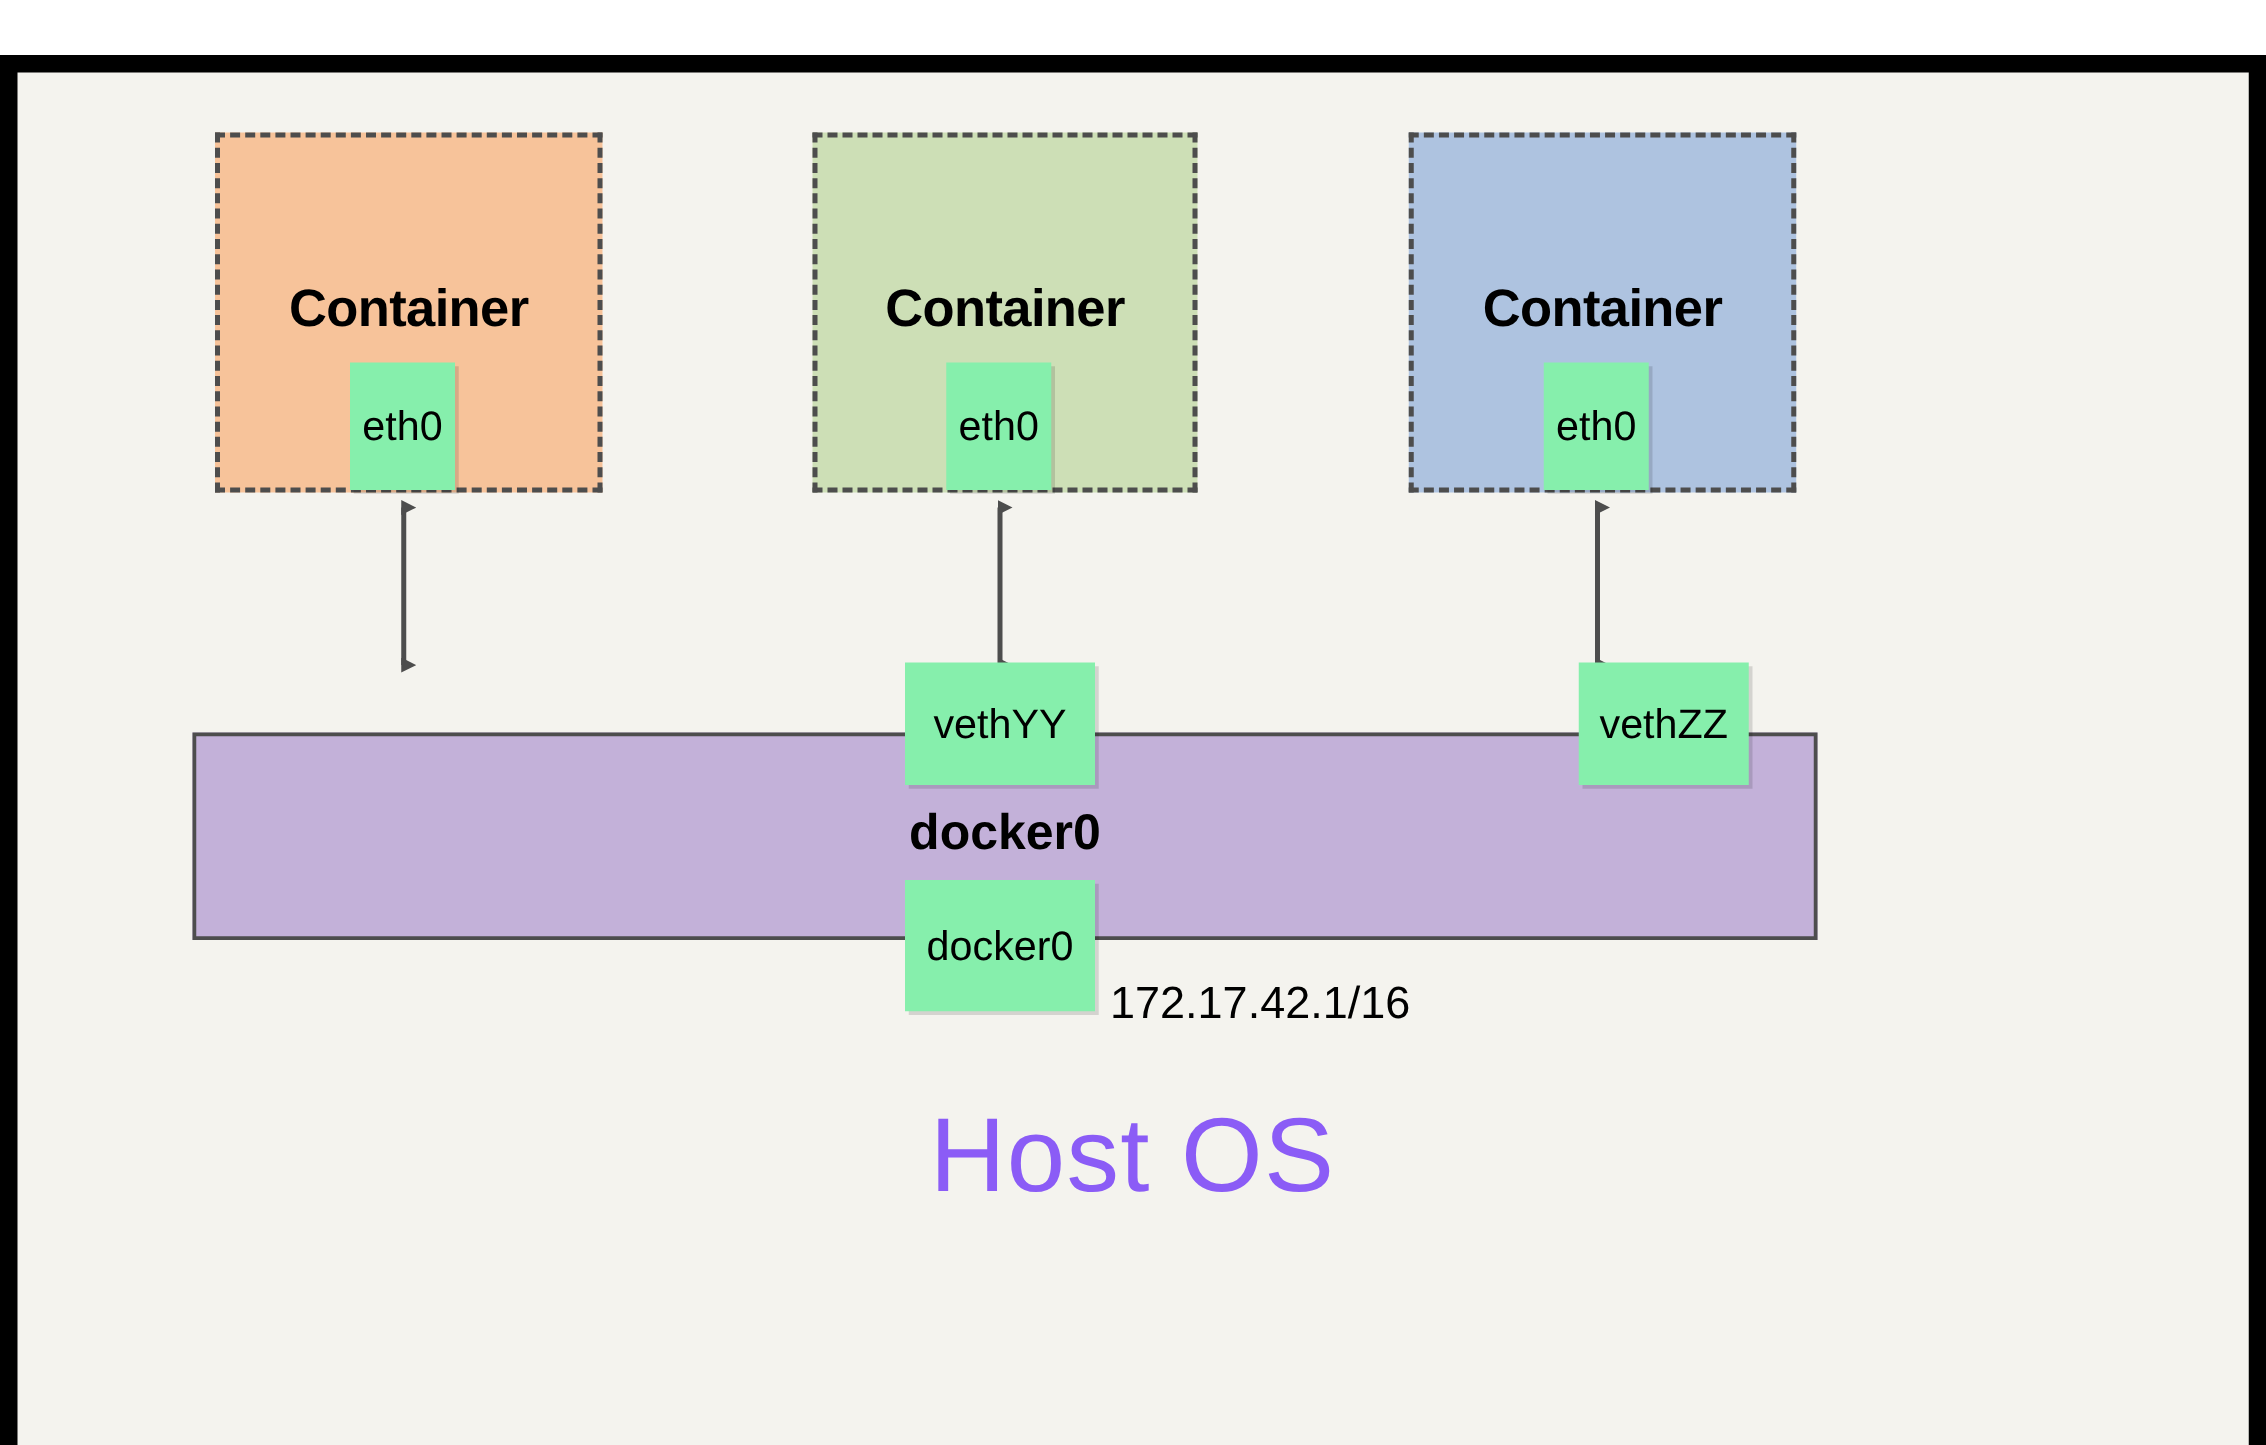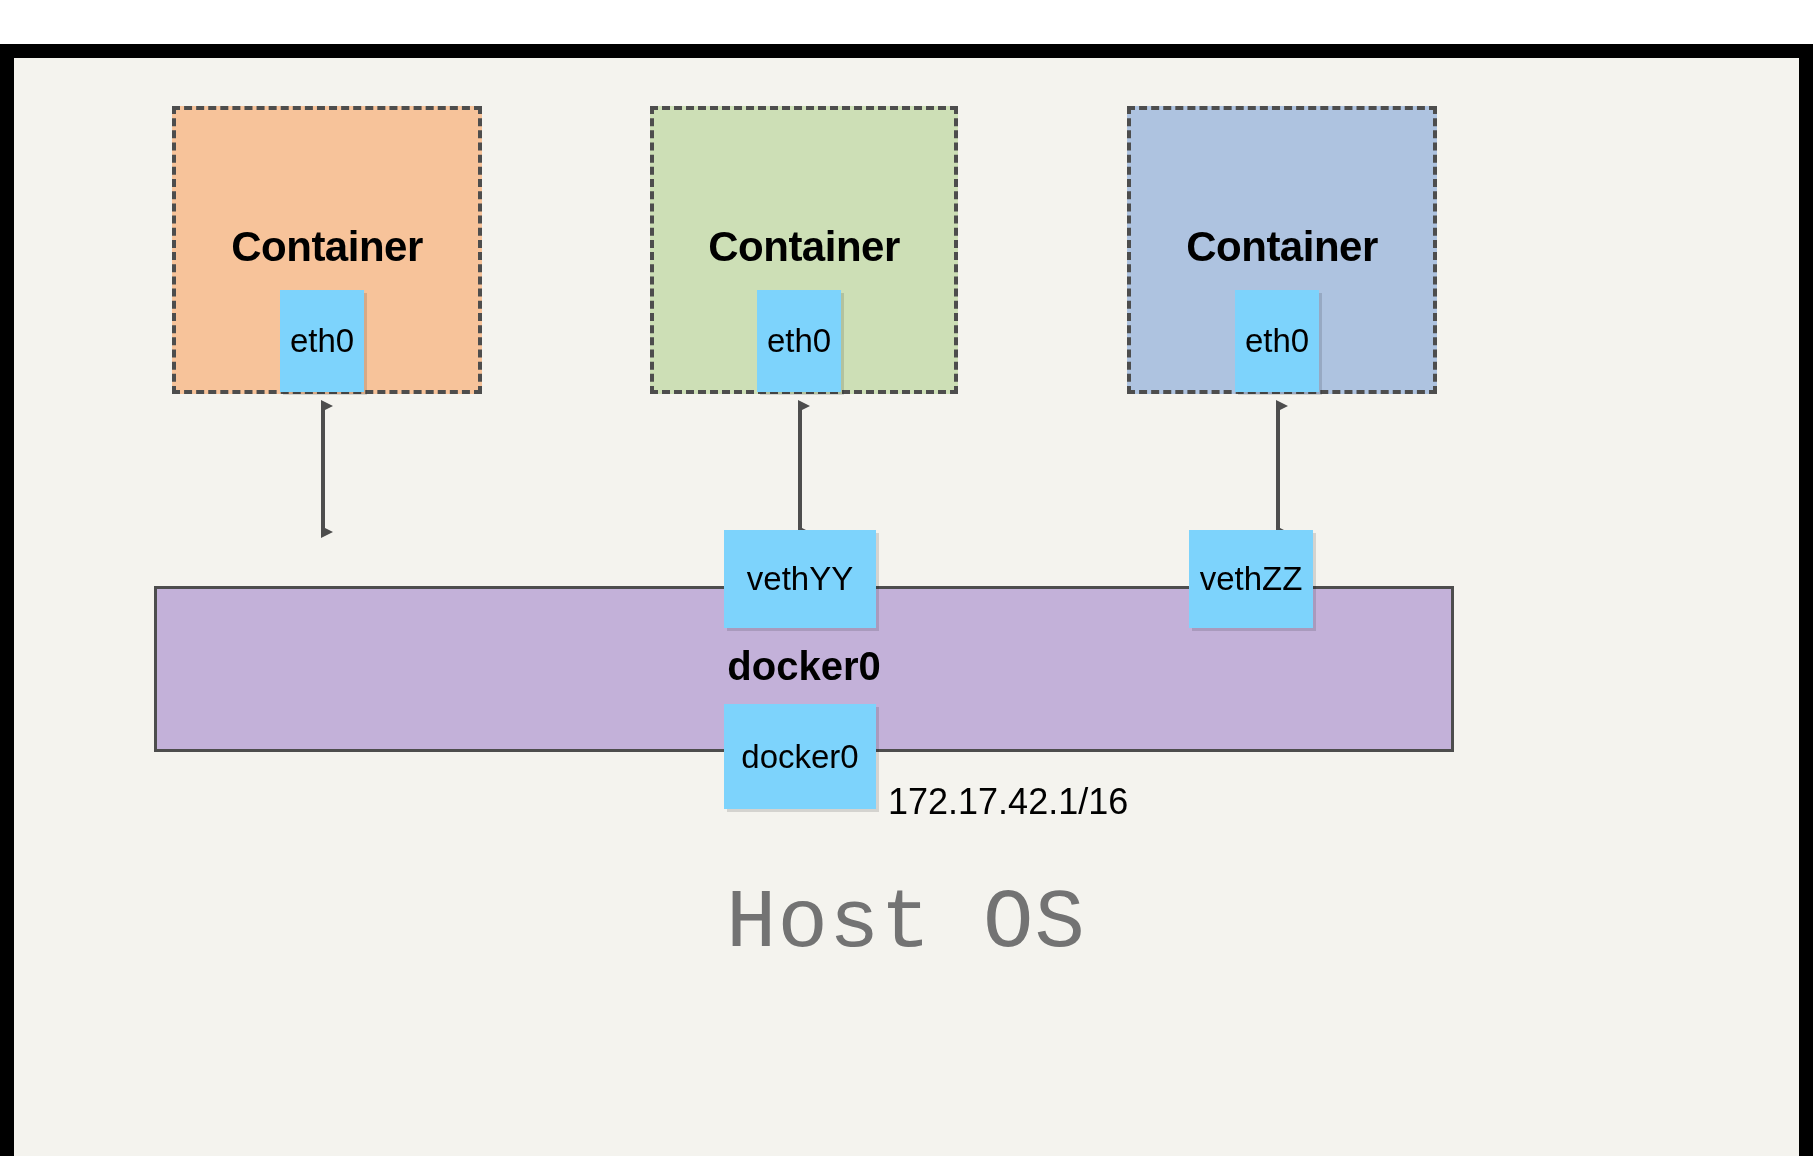--- a/index.html
+++ b/index.html
@@ -33,21 +33,21 @@
     font-weight: bold;
     font-size: 42px;
     color: #000000;
     font-family: "Liberation Sans", sans-serif;
     letter-spacing: -0.5px;
   }
 
   
   .ybox {
     position: absolute;
-    background: #7dd3fc;
+    background: #86efac;
     box-shadow: 3px 3px 0 0 rgba(0,0,0,0.13);
     box-sizing: border-box;
     display: flex;
     align-items: center;
     justify-content: center;
     color: #000000;
     font-size: 33px;
     font-family: "Liberation Sans", sans-serif;
     z-index: 6;
   }
@@ -85,22 +85,22 @@
     color: #000000;
     white-space: nowrap;
     z-index: 5;
   }
   .host-os {
     position: absolute;
     left: 0;
     right: 1px;
     text-align: center;
     font-size: 84px;
-    color: #737373;
-    font-family: Liberation Mono, monospace;
+    color: #8b5cf6;
+    font-family: Liberation Sans, sans-serif;
     font-weight: 400;
     letter-spacing: 1px;
   }
 </style>
 </head>
 <body>
 
 <div id="canvas">
 
   <div class="container-box" style="left:158px; top:48px; width:310px; height:288px; background:#f7c39a;">
@@ -135,20 +135,20 @@
   </svg>
 
   <svg class="arrow-svg" style="left:1241px; top:336px;" width="46" height="150" viewBox="0 0 46 150">
     <line x1="23" y1="12" x2="23" y2="138" stroke="#4d4d4d" stroke-width="4" marker-start="url(#ah-up)" marker-end="url(#ah-dn)"></line>
   </svg>
 
   <div class="bridge" style="left:140px; top:528px; width:1300px; height:166px;"></div>
   <div class="bridge-label" style="left:140px; top:586px; width:1300px;">docker0</div>
 
   <div class="ybox" style="left:710px; top:472px; width:152px; height:98px;">vethYY</div>
-  <div class="ybox" style="left:1175px; top:472px; width:124px; height:98px;">vethZZ</div>
+  <div class="ybox" style="left:1249px; top:472px; width:136px; height:98px;">vethZZ</div>
 
   <div class="ybox" style="left:710px; top:646px; width:152px; height:105px;">docker0</div>
   <div class="ip-label" style="left:874px; top:723px;">172.17.42.1/16</div>
 
   <div class="host-os" style="left:0; top:818px;">Host OS</div>
 
 </div>
 
 </body></html>

